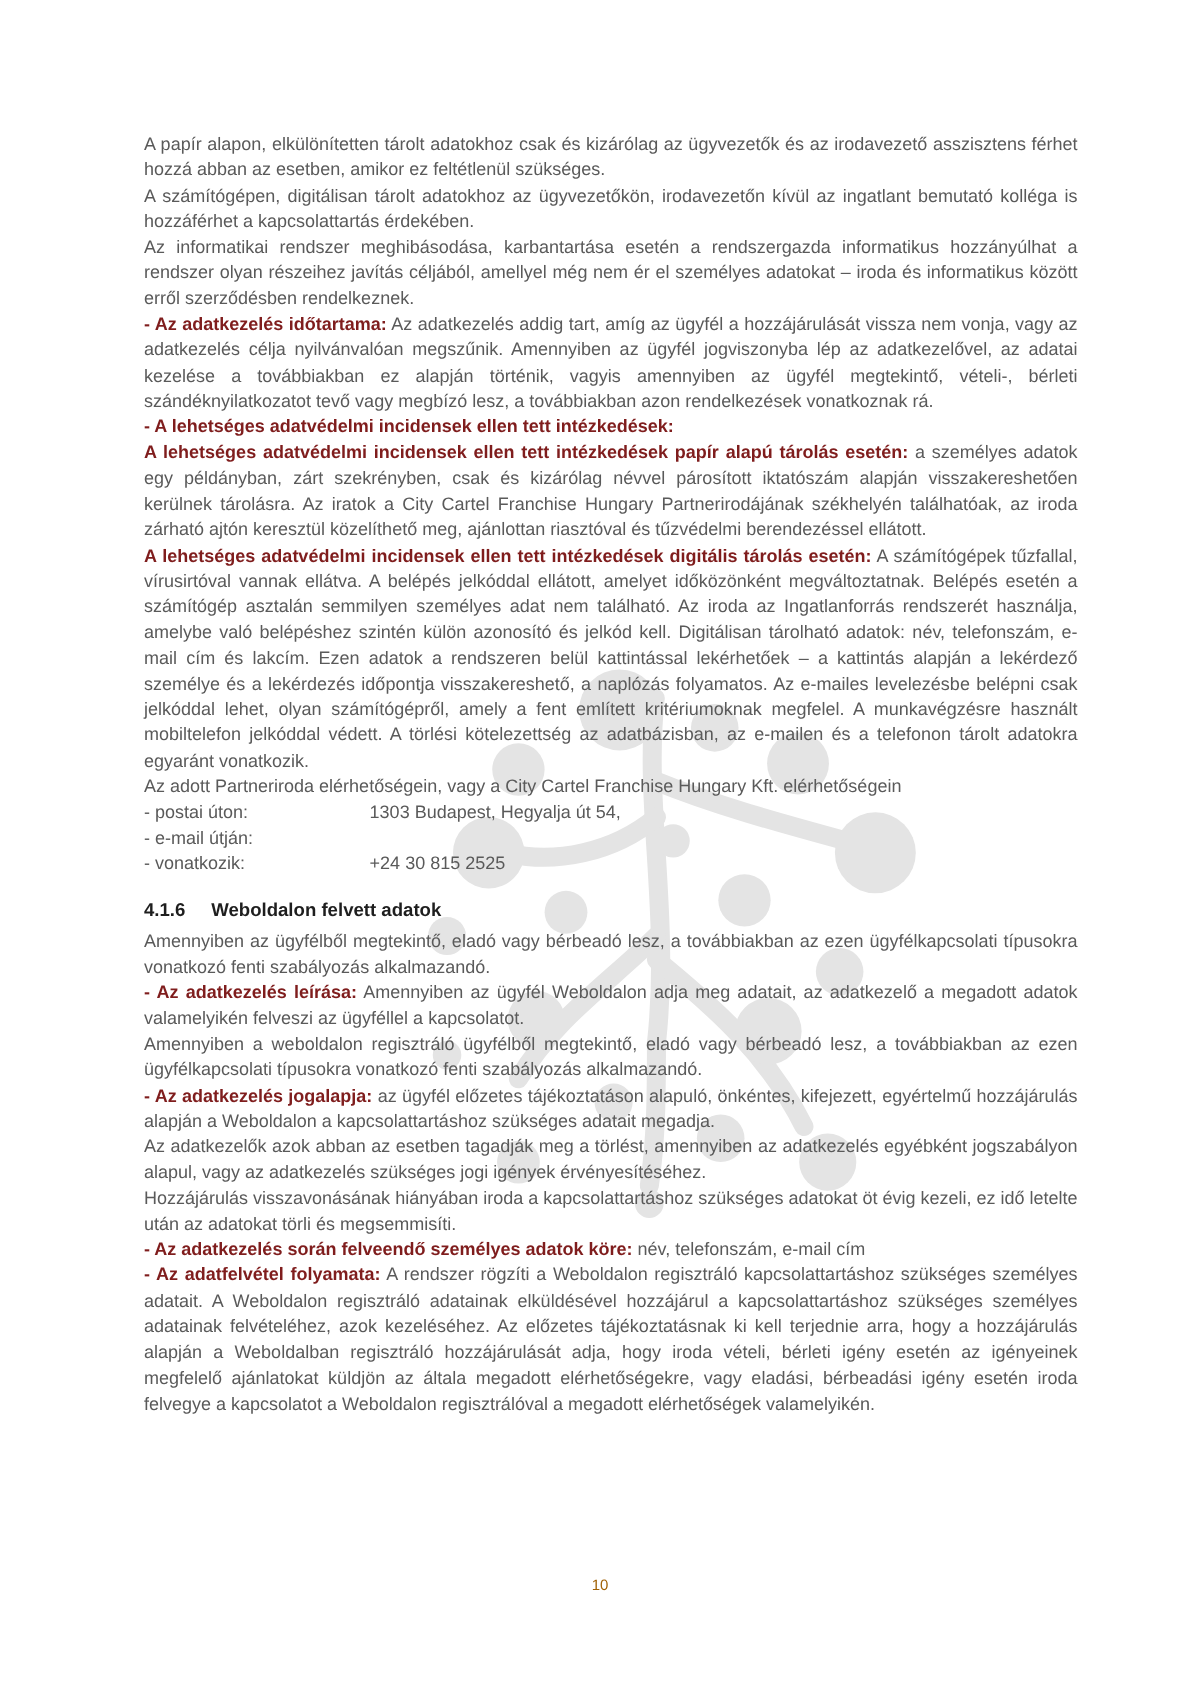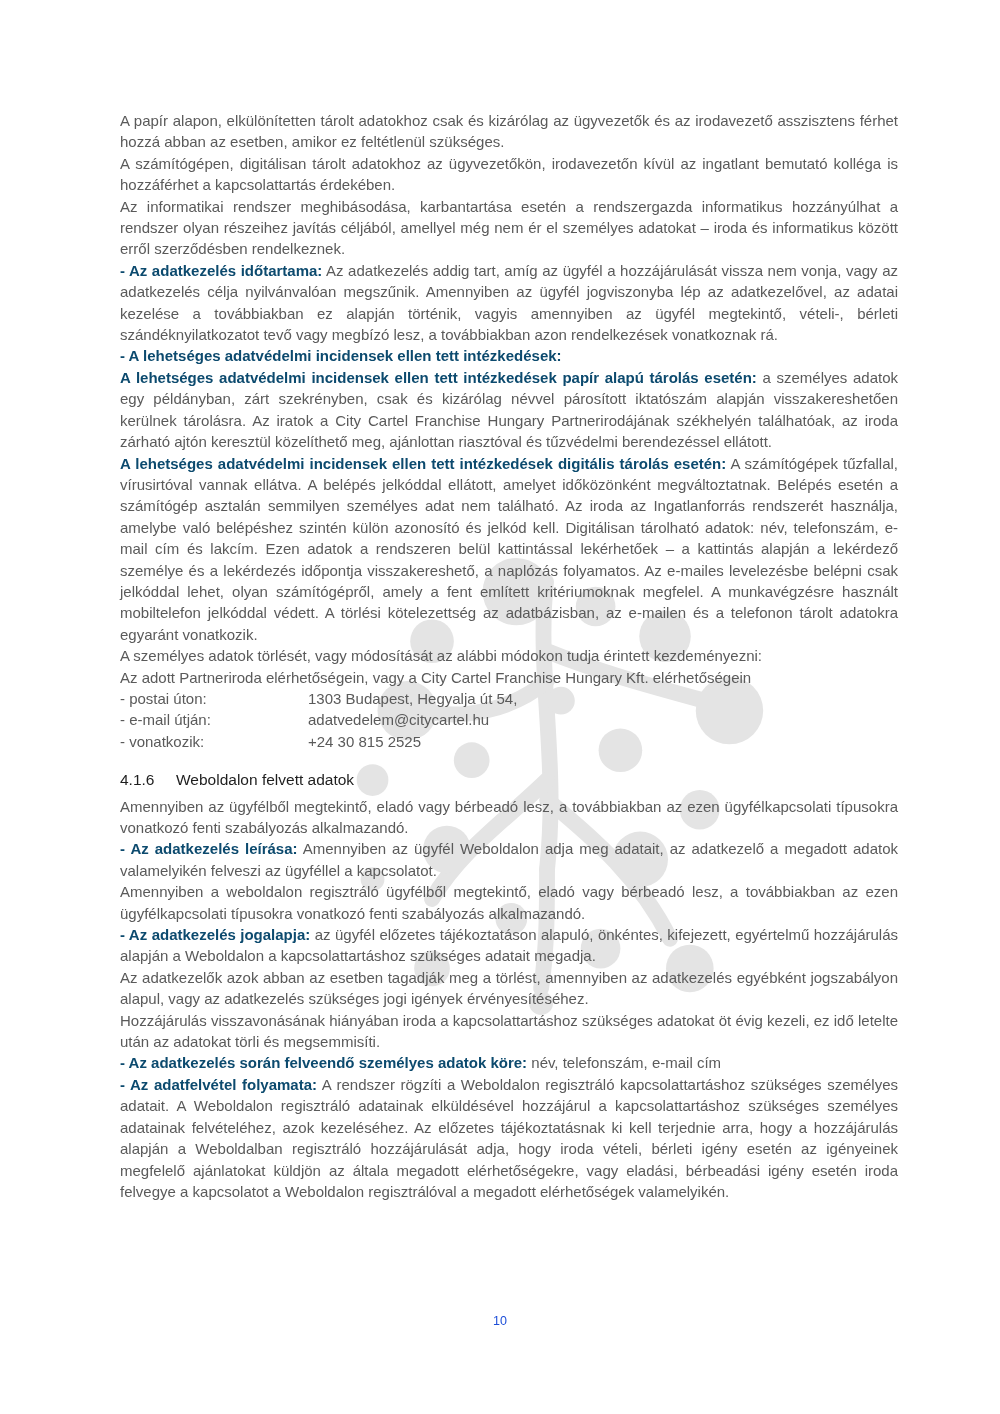--- a/index.html
+++ b/index.html
@@ -31,51 +31,51 @@
     z-index: 1;
     font-size: 15px;
     line-height: 21.4px;
     color: #5a5a5a;
   }
   .para {
     margin: 0;
     text-align: justify;
   }
   .run { font-weight: 400; }
-  .run.bold { font-weight: 700; color: #0c4a6e; }
+  .run.bold { font-weight: 700; color: #7f1d1d; }
   .contact-row {
     display: flex;
     margin: 0;
     gap: 40px;
   }
   .contact-label {
     flex: 0 0 148px;
   }
   .contact-value {
     flex: 1 1 auto;
   }
   .section-heading {
     margin: 17px 0 5px 0;
     font-size: 15.5px;
-    font-weight: 400;
+    font-weight: 700;
     color: #1e1e1e;
     line-height: 21.4px;
   }
   .heading-number {
     display: inline-block;
     width: 56px;
   }
   .page-number {
     position: absolute;
     top: 1314px;
     left: 0;
     right: 0;
     text-align: center;
     font-size: 12.5px;
-    color: #1d4ed8;
+    color: #a16207;
     z-index: 1;
   }
 </style>
 </head>
 <body>
 
 <div class="page">
 
   <svg class="watermark" viewBox="0 0 480 470" xmlns="http://www.w3.org/2000/svg" aria-hidden="true">
     <g fill="none" stroke="#e4e4e4" stroke-width="16" stroke-linecap="round">
@@ -110,29 +110,27 @@
   </svg>
 
   <div class="content" id="content">
       <p class="para"><span class="run">A papír alapon, elkülönítetten tárolt adatokhoz csak és kizárólag az ügyvezetők és az irodavezető asszisztens férhet hozzá abban az esetben, amikor ez feltétlenül szükséges.</span></p>
       <p class="para"><span class="run">A számítógépen, digitálisan tárolt adatokhoz az ügyvezetőkön, irodavezetőn kívül az ingatlant bemutató kolléga is hozzáférhet a kapcsolattartás érdekében.</span></p>
       <p class="para"><span class="run">Az informatikai rendszer meghibásodása, karbantartása esetén a rendszergazda informatikus hozzányúlhat a rendszer olyan részeihez javítás céljából, amellyel még nem ér el személyes adatokat – iroda és informatikus között erről szerződésben rendelkeznek.</span></p>
       <p class="para"><span class="run bold">- Az adatkezelés időtartama:</span><span class="run"> Az adatkezelés addig tart, amíg az ügyfél a hozzájárulását vissza nem vonja, vagy az adatkezelés célja nyilvánvalóan megszűnik. Amennyiben az ügyfél jogviszonyba lép az adatkezelővel, az adatai kezelése a továbbiakban ez alapján történik, vagyis amennyiben az ügyfél megtekintő, vételi-, bérleti szándéknyilatkozatot tevő vagy megbízó lesz, a továbbiakban azon rendelkezések vonatkoznak rá.</span></p>
       <p class="para"><span class="run bold">- A lehetséges adatvédelmi incidensek ellen tett intézkedések:</span></p>
       <p class="para"><span class="run bold">A lehetséges adatvédelmi incidensek ellen tett intézkedések papír alapú tárolás esetén:</span><span class="run"> a személyes adatok egy példányban, zárt szekrényben, csak és kizárólag névvel párosított iktatószám alapján visszakereshetően kerülnek tárolásra. Az iratok a City Cartel Franchise Hungary Partnerirodájának székhelyén találhatóak, az iroda zárható ajtón keresztül közelíthető meg, ajánlottan riasztóval és tűzvédelmi berendezéssel ellátott.</span></p>
       <p class="para"><span class="run bold">A lehetséges adatvédelmi incidensek ellen tett intézkedések digitális tárolás esetén:</span><span class="run"> A számítógépek tűzfallal, vírusirtóval vannak ellátva. A belépés jelkóddal ellátott, amelyet időközönként megváltoztatnak. Belépés esetén a számítógép asztalán semmilyen személyes adat nem található. Az iroda az Ingatlanforrás rendszerét használja, amelybe való belépéshez szintén külön azonosító és jelkód kell. Digitálisan tárolható adatok: név, telefonszám, e-mail cím és lakcím. Ezen adatok a rendszeren belül kattintással lekérhetőek – a kattintás alapján a lekérdező személye és a lekérdezés időpontja visszakereshető, a naplózás folyamatos. Az e-mailes levelezésbe belépni csak jelkóddal lehet, olyan számítógépről, amely a fent említett kritériumoknak megfelel. A munkavégzésre használt mobiltelefon jelkóddal védett. A törlési kötelezettség az adatbázisban, az e-mailen és a telefonon tárolt adatokra egyaránt vonatkozik.</span></p>
-      <p class="para"><span class="run">A személyes adatok törlését, vagy módosítását az alábbi módokon tudja érintett kezdeményezni:</span></p>
       <p class="para"><span class="run">Az adott Partneriroda elérhetőségein, vagy a City Cartel Franchise Hungary Kft. elérhetőségein</span></p>
       <div class="contact-row">
         <span class="contact-label">- postai úton:</span>
         <span class="contact-value">1303 Budapest, Hegyalja út 54,</span>
       </div>
       <div class="contact-row">
         <span class="contact-label">- e-mail útján:</span>
-        <span class="contact-value">adatvedelem@citycartel.hu</span>
       </div>
       <div class="contact-row">
         <span class="contact-label">- vonatkozik:</span>
         <span class="contact-value">+24 30 815 2525</span>
       </div>
       <h3 class="section-heading"><span class="heading-number">4.1.6</span><span class="heading-title">Weboldalon felvett adatok</span></h3>
       <p class="para"><span class="run">Amennyiben az ügyfélből megtekintő, eladó vagy bérbeadó lesz, a továbbiakban az ezen ügyfélkapcsolati típusokra vonatkozó fenti szabályozás alkalmazandó.</span></p>
       <p class="para"><span class="run bold">- Az adatkezelés leírása:</span><span class="run"> Amennyiben az ügyfél Weboldalon adja meg adatait, az adatkezelő a megadott adatok valamelyikén felveszi az ügyféllel a kapcsolatot.</span></p>
       <p class="para"><span class="run">Amennyiben a weboldalon regisztráló ügyfélből megtekintő, eladó vagy bérbeadó lesz, a továbbiakban az ezen ügyfélkapcsolati típusokra vonatkozó fenti szabályozás alkalmazandó.</span></p>
       <p class="para"><span class="run bold">- Az adatkezelés jogalapja:</span><span class="run"> az ügyfél előzetes tájékoztatáson alapuló, önkéntes, kifejezett, egyértelmű hozzájárulás alapján a Weboldalon a kapcsolattartáshoz szükséges adatait megadja.</span></p>

